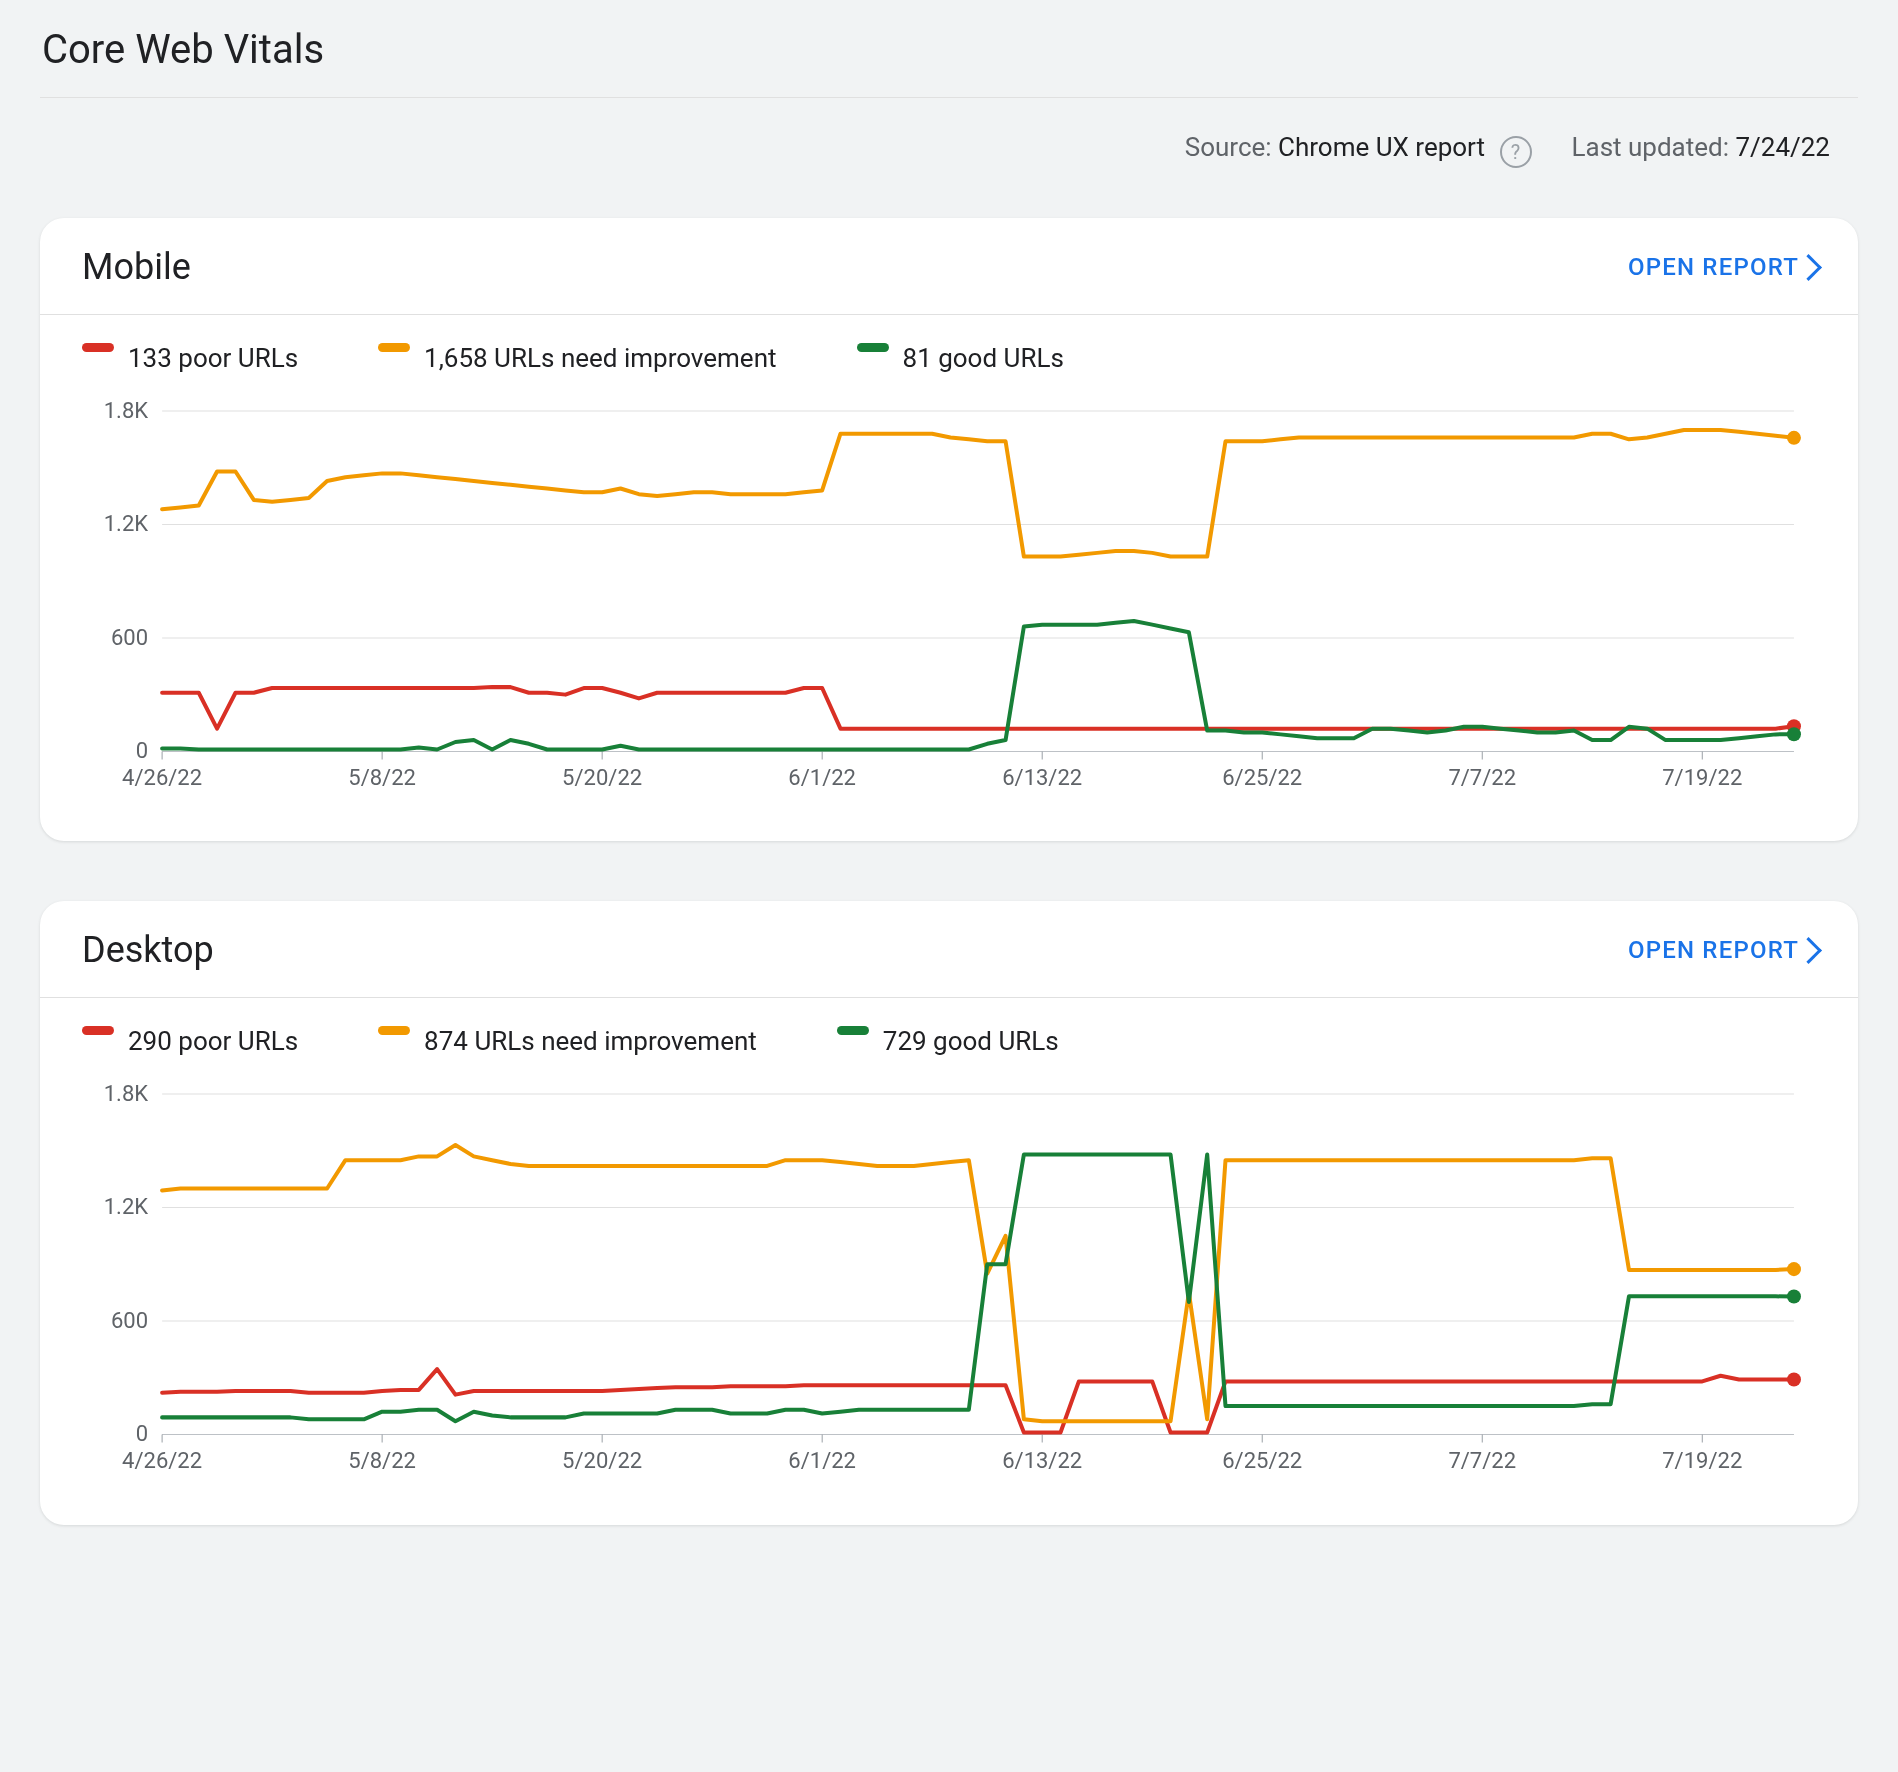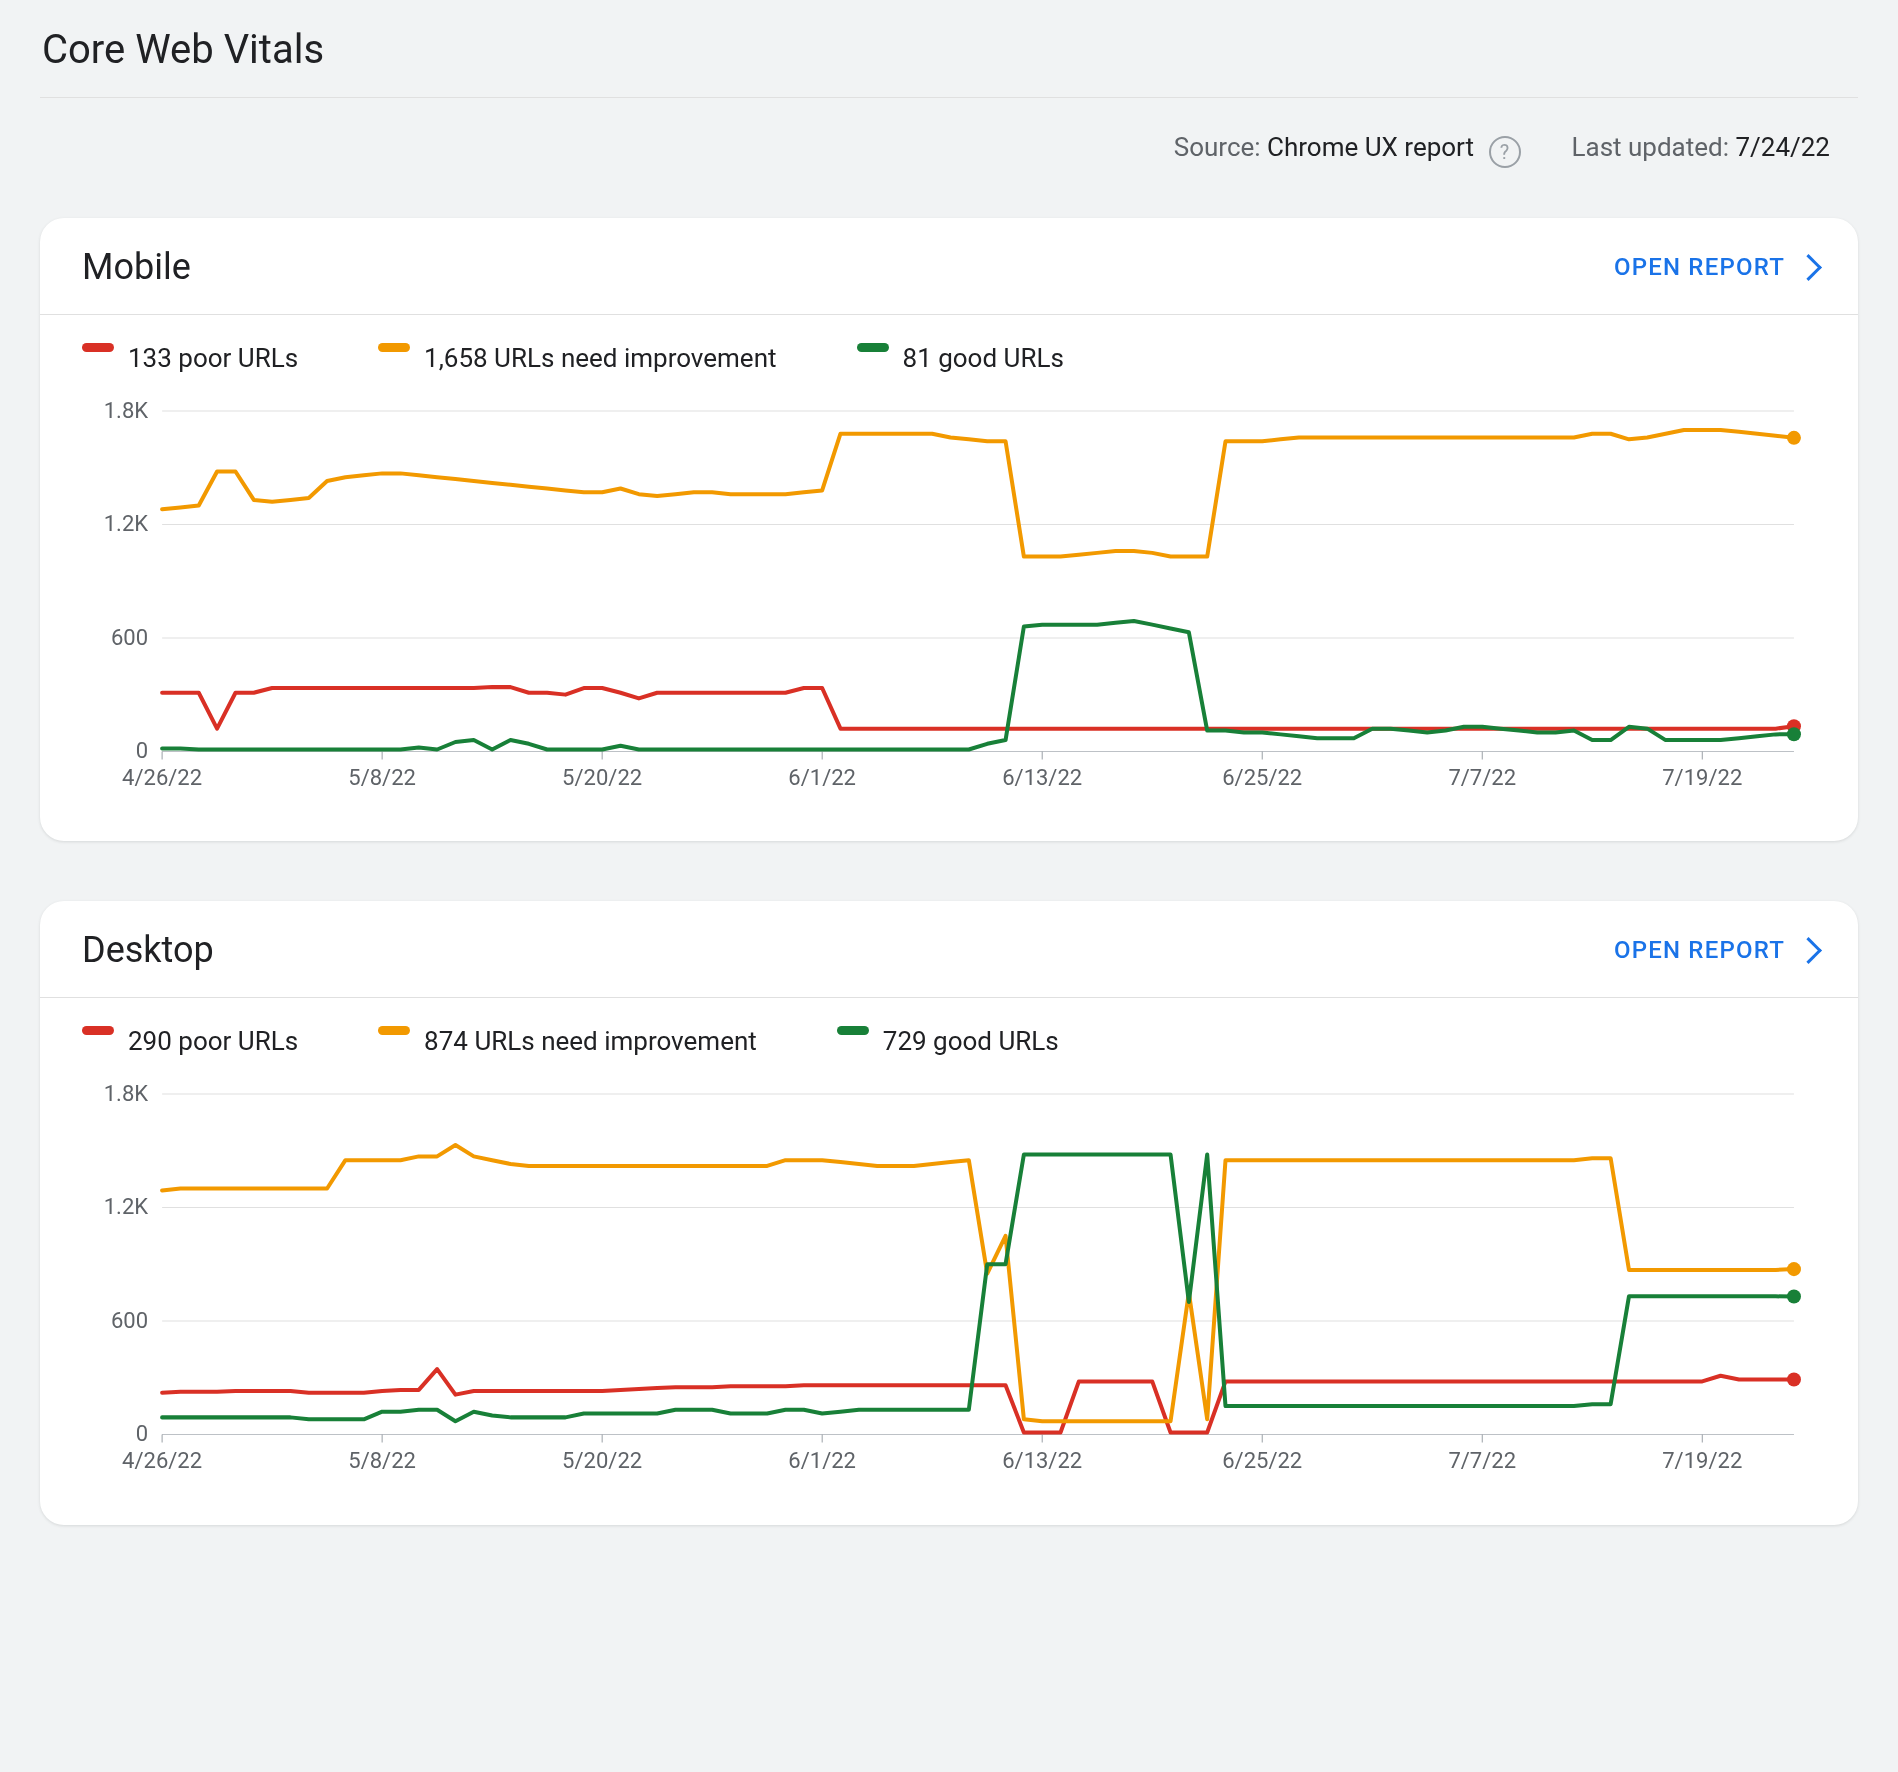--- a/index.html
+++ b/index.html
@@ -25,21 +25,21 @@
   .page{padding:20px 40px 60px 40px;}
   .page-title{
     font-size:40px;
     font-weight:400;
     padding:6px 0 24px 2px;
     border-bottom:1px solid var(--divider);
   }
   .meta-row{
     display:flex;
     justify-content:flex-end;
-    gap:51px;
+    gap:40px;
     padding:34px 28px 50px 0;
     font-size:26px;
   }
   .meta-label{color:var(--muted);}
   .meta-value{color:var(--text);}
   .help-icon{
     display:inline-flex;
     width:28px;height:28px;
     border:2px solid var(--axis);
     border-radius:50%;
@@ -61,21 +61,21 @@
     align-items:center;
     padding:28px 40px 26px 42px;
     border-bottom:1px solid var(--divider);
   }
   .card-title{font-size:36px;font-weight:400;}
   .open-report{
     color:var(--blue);
     font-weight:500;
     letter-spacing:1.2px;
     font-size:24px;
-    display:flex;align-items:center;gap:14px;
+    display:flex;align-items:center;
     cursor:pointer;
   }
   .open-report .chev{
     width:16px;height:16px;
     border-top:3px solid var(--blue);
     border-right:3px solid var(--blue);
     transform:rotate(45deg);
   }
   .legend-row{
     display:flex;

